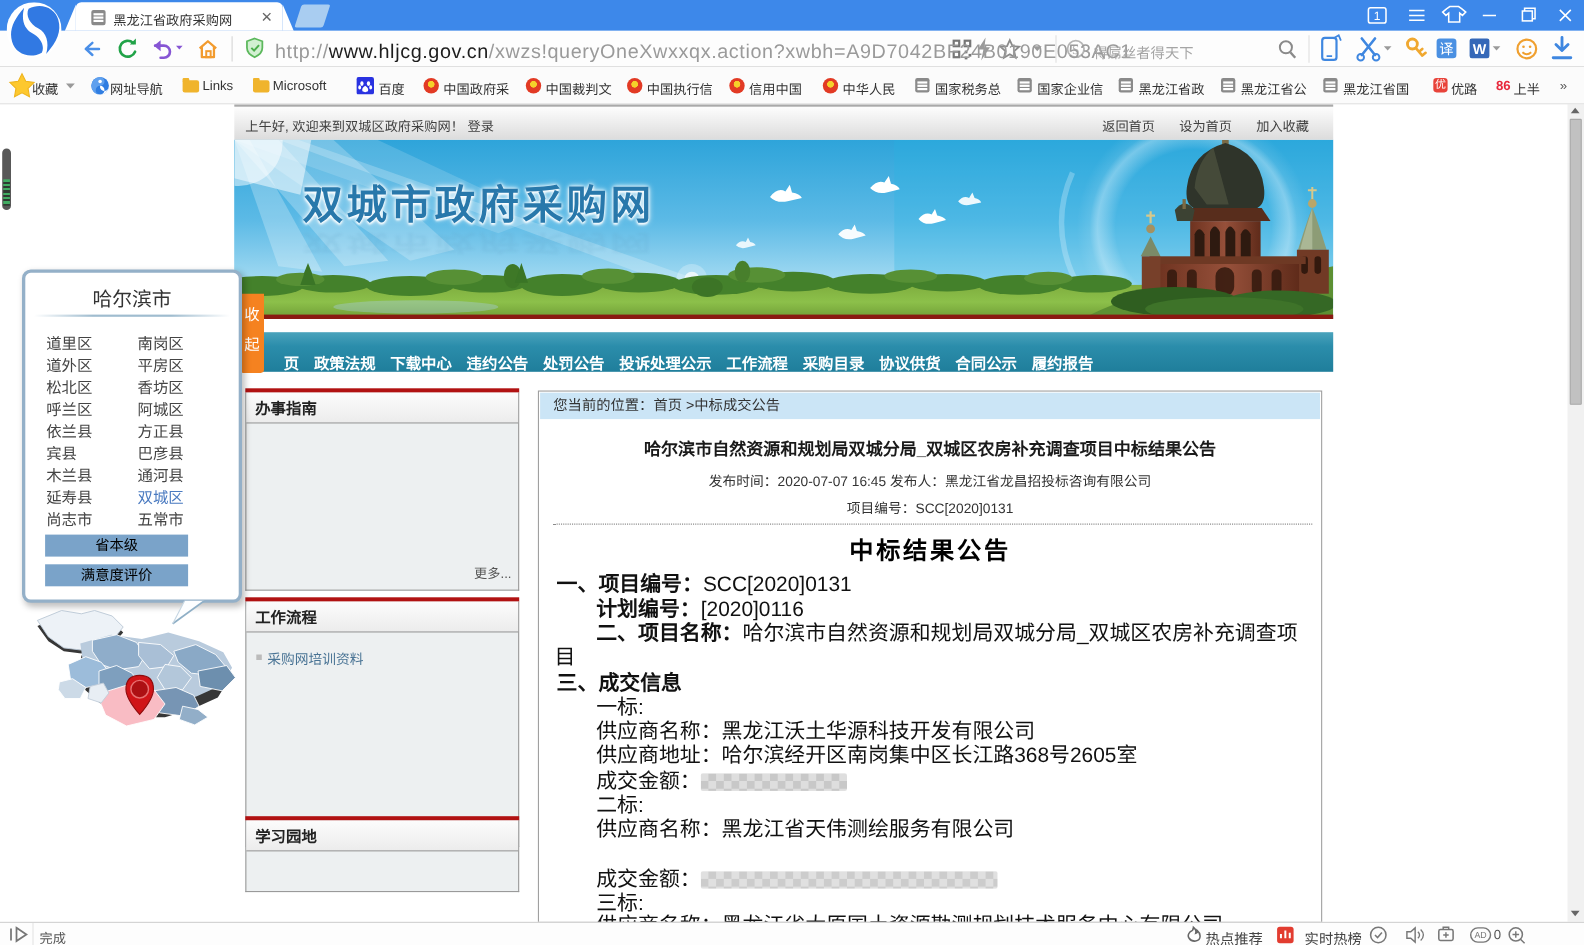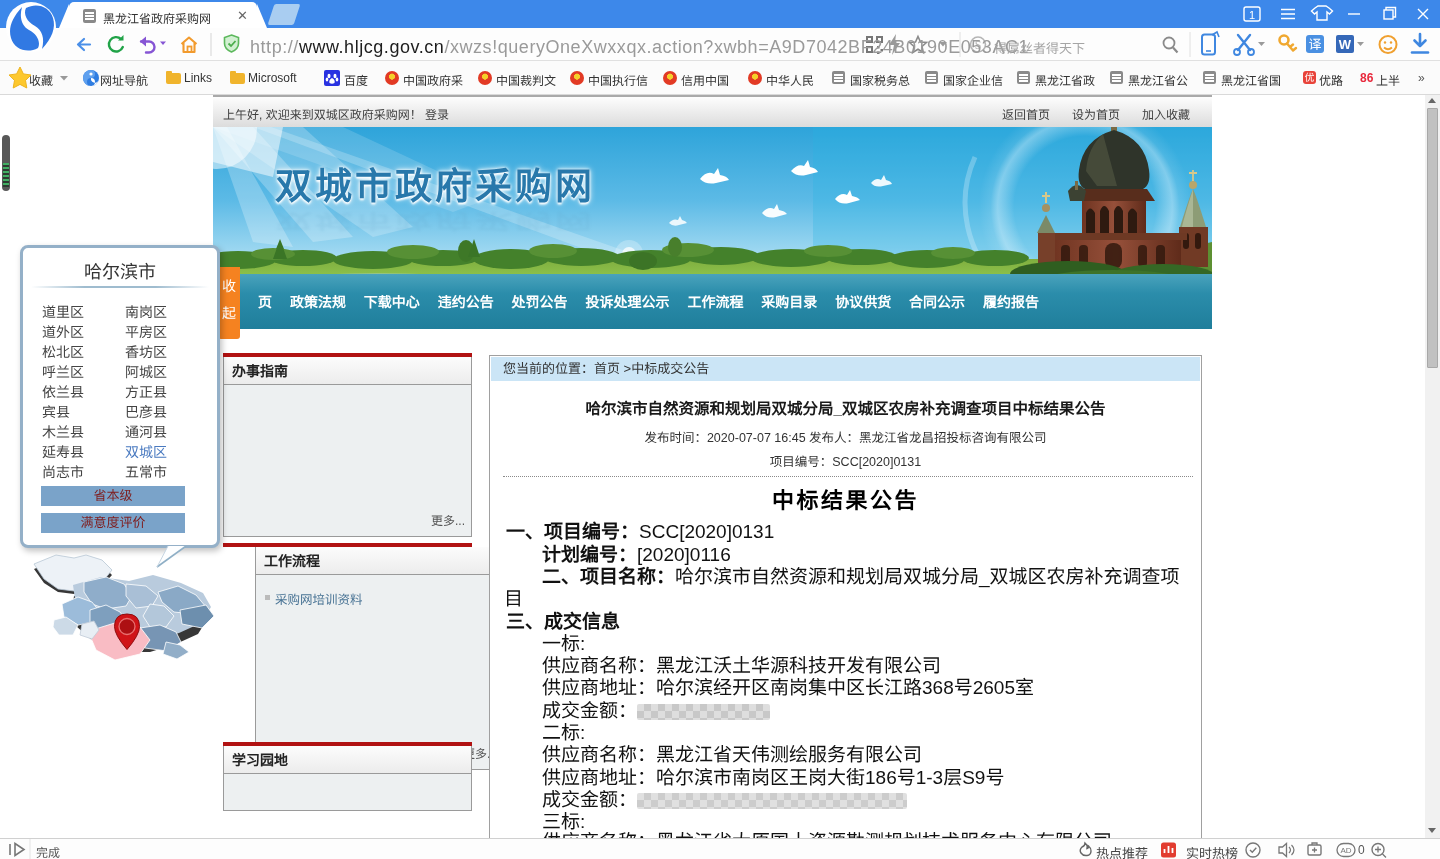--- a/index.html
+++ b/index.html
@@ -38,29 +38,29 @@
 .scrollthumb{position:absolute;left:2px;top:13px;width:11px;height:260px;background:#c1c1c1;border:1px solid #a8a8a8;border-radius:1px;}
 .statusbar{left:0;top:838px;width:1440px;height:21px;background:#fdfdfd;border-top:1px solid #d0d0d0;font-size:12px;color:#555;}
 
 .pill{left:2px;top:135px;width:8px;height:56px;background:#585858;border-radius:4px;overflow:hidden;}
 .pill .green{position:absolute;left:1px;top:28px;width:6px;height:24px;background:repeating-linear-gradient(#41ad62 0 2px,#2e3b32 2px 4px);}
 
 .sitetop{left:213px;top:95px;width:999px;height:32px;background:linear-gradient(#fdfdfd,#dcdcdc);border-top:2px solid #a9a9a9;font-size:12px;color:#404040;}
 .banner{left:213px;top:127px;width:999px;height:163px;background:linear-gradient(#2ea7dd 0%,#55b7e4 40%,#9ed7ef 78%,#c8e9f5 100%);overflow:hidden;}
 .bantitle{left:62px;top:41px;line-height:37px;font-size:37px;font-weight:bold;color:#2878ab;letter-spacing:3px;text-shadow:0 0 3px #fff,0 0 6px #fff,0 2px 2px rgba(255,255,255,.9);}
 .redline{left:213px;top:286px;width:999px;height:4px;background:#8a1a12;}
-.nav{left:213px;top:274px;width:999px;height:55px;background:linear-gradient(#4aa3bc 0%,#2b8dab 35%,#1f7e9b 100%);font-family:Liberation Mono, monospace;}
+.nav{left:213px;top:302px;width:999px;height:36px;background:linear-gradient(#4aa3bc 0%,#2b8dab 35%,#1f7e9b 100%);}
 .navitems{position:absolute;left:45px;top:17px;font-size:14.5px;font-weight:bold;color:#fff;white-space:nowrap;word-spacing:9.5px;letter-spacing:0;font-size:14px;}
 .shouqi{left:218px;top:267px;width:22px;height:72px;background:#f58220;color:#fff;font-size:14px;text-align:center;line-height:27px;padding-top:6px;border-radius:0 0 3px 3px;}
 
 .panel{left:20px;top:245px;width:200px;height:303px;background:#fff;border:3px solid #94b0c8;border-radius:8px;box-shadow:2px 3px 6px rgba(0,0,0,.25);}
 .ptitle{left:0;top:9px;width:194px;text-align:center;font-size:18px;color:#333;}
 .psep{left:8px;top:38px;width:178px;height:2px;background:linear-gradient(90deg,rgba(150,180,200,0) 0,#9fbccf 30%,#9fbccf 70%,rgba(150,180,200,0) 100%);}
 .pl{font-size:14px;color:#444;}
-.pbtn{left:18px;width:144px;height:20px;background:#7aa3c9;color:#7f1d1d;font-size:13px;text-align:center;line-height:20px;}
+.pbtn{left:18px;width:130px;height:20px;background:#7aa3c9;color:#000000;font-size:13px;text-align:center;line-height:20px;}
 
 .sbox{left:223px;width:249px;background:#edf0f1;border:1px solid #9a9a9a;border-top:none;}
 .sred{left:223px;width:249px;height:4px;background:#b11212;}
 .shead{position:absolute;left:0;top:0;width:100%;height:28px;background:linear-gradient(#fcfcfc,#ececec);border-bottom:1px solid #9a9a9a;font-size:14px;font-weight:bold;color:#222;line-height:28px;padding-left:8px;}
 .more{position:absolute;right:6px;font-size:12px;color:#555;}
 
 .main{left:489px;top:355px;width:713px;height:484px;background:#fff;border:1px solid #a0a0a0;}
 .crumb{position:absolute;left:1px;top:1px;width:709px;height:24px;background:#cbe5f6;font-size:13px;color:#333;line-height:24px;padding-left:12px;}
 .doctitle{position:absolute;left:0;top:40px;width:100%;text-align:center;font-size:15.5px;font-weight:bold;color:#1a1a1a;}
 .docmeta{position:absolute;left:0;width:100%;text-align:center;font-size:12.5px;color:#333;}
@@ -394,21 +394,21 @@
       <div class="navitems">页 政策法规 下载中心 违约公告 处罚公告 投诉处理公示 工作流程 采购目录 协议供货 合同公示 履约报告</div>
     </div>
   <div class="abs shouqi">收<br>起</div>
 
   <div class="abs sred" style="top:353px;"></div>
   <div class="abs sbox" style="top:357px;height:180px;">
     <div class="shead">办事指南</div>
     <div class="more" style="bottom:8px;">更多...</div>
   </div>
   <div class="abs sred" style="top:543px;"></div>
-  <div class="abs sbox" style="top:547px;height:223px;margin-left:32px;">
+  <div class="abs sbox" style="top:547px;height:223px;">
     <div class="shead">工作流程</div>
     <div style="position:absolute;left:9px;top:48px;width:5px;height:5px;background:#bbb;"></div>
     <div style="position:absolute;left:19px;top:42px;font-size:12.5px;color:#4a7495;">采购网培训资料</div>
     <div class="more" style="bottom:8px;">更多...</div>
   </div>
   <div class="abs sred" style="top:742px;"></div>
   <div class="abs sbox" style="top:746px;height:65px;">
     <div class="shead">学习园地</div>
   </div>
 
@@ -490,21 +490,20 @@
     <div class="bl" style="top:188px;padding-left:36px;"><b>计划编号：</b>[2020]0116</div>
     <div class="bl" style="top:210px;padding-left:36px;"><b>二、项目名称：</b>哈尔滨市自然资源和规划局双城分局_双城区农房补充调查项</div>
     <div class="bl" style="top:232px;left:14px;">目</div>
     <div class="bl" style="top:255px;"><b>三、成交信息</b></div>
     <div class="bl" style="top:277px;padding-left:36px;">一标:</div>
     <div class="bl" style="top:299px;padding-left:36px;">供应商名称：黑龙江沃土华源科技开发有限公司</div>
     <div class="bl" style="top:321px;padding-left:36px;">供应商地址：哈尔滨经开区南岗集中区长江路368号2605室</div>
     <div class="bl" style="top:344px;padding-left:36px;">成交金额：<span class="blur" style="width:133px;background:repeating-conic-gradient(#c8c8c8 0% 25%, #dedede 0% 50%) 0 0/14px 14px;"></span></div>
     <div class="bl" style="top:366px;padding-left:36px;">二标:</div>
     <div class="bl" style="top:388px;padding-left:36px;">供应商名称：黑龙江省天伟测绘服务有限公司</div>
-    <div class="bl" style="top:411px;padding-left:36px;">供应商地址：哈尔滨市南岗区王岗大街186号1-3层S9号</div>
     <div class="bl" style="top:433px;padding-left:36px;">成交金额：<span class="blur" style="width:270px;background:repeating-conic-gradient(#cccccc 0% 25%, #e0e0e0 0% 50%) 0 0/14px 14px;"></span></div>
     <div class="bl" style="top:455px;padding-left:36px;">三标:</div>
     <div class="bl" style="top:475px;padding-left:36px;">供应商名称：黑龙江省大原国土资源勘测规划技术服务中心有限公司</div>
   </div>
 
   <div class="abs statusbar">
     <svg width="1440" height="21" viewBox="0 0 1440 21" style="position:absolute;left:0;top:0;">
       <path d="M10 5 v11" stroke="#777" stroke-width="1.6"></path>
       <path d="M15 4.5 l9 6 -9 6 z" fill="none" stroke="#777" stroke-width="1.6"></path>
       <path d="M30 0 v21" stroke="#e3e3e3" stroke-width="1"></path>

